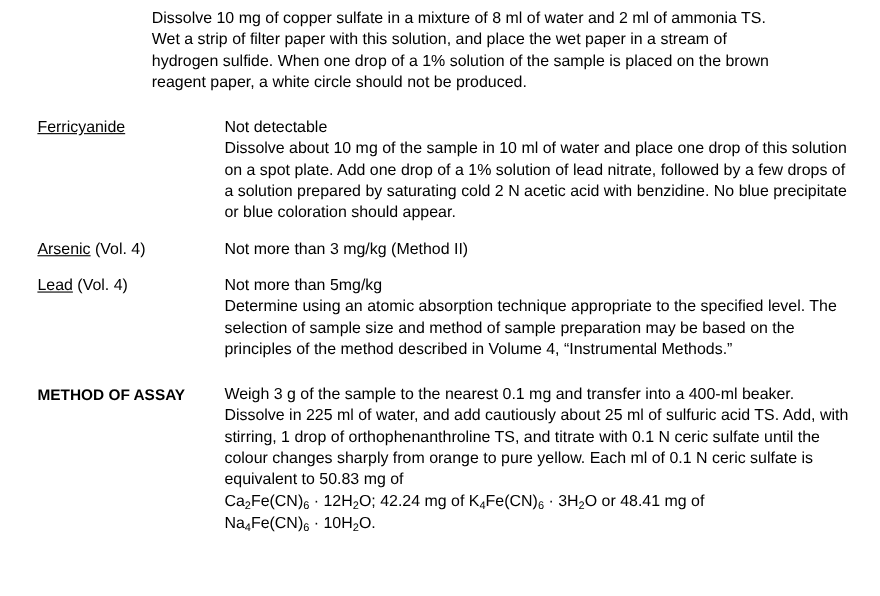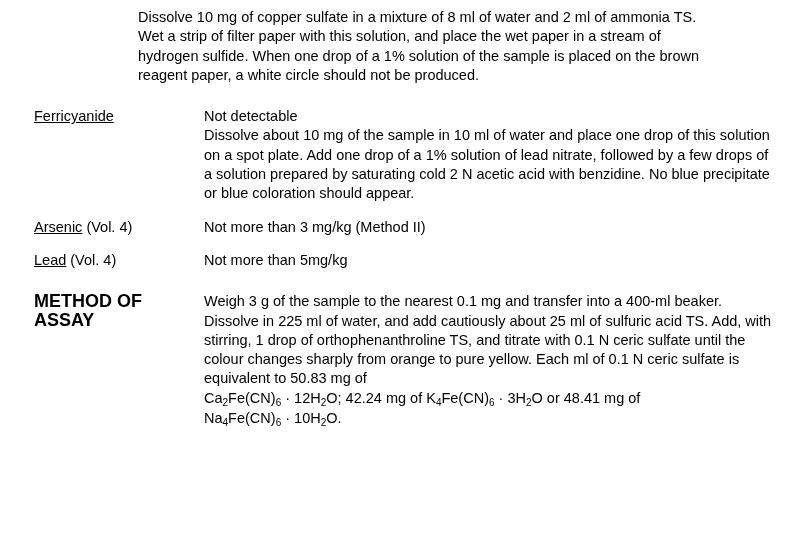--- a/index.html
+++ b/index.html
@@ -38,21 +38,21 @@
     flex: 1 1 auto;
     box-sizing: border-box;
     font-size: 14.5px;
     line-height: 19.3px;
   }
   .label-underline {
     text-decoration: underline;
   }
   .label-bold {
     font-weight: bold;
-    font-size: 18px;
+    font-size: 14px;
     line-height: 19px;
   }
   .para {
     margin: 0;
   }
   .gap-md { height: 14px; }
   .gap-lg { height: 22px; }
   .first-block {
     margin-left: 104px;
     width: calc(100% - 170px);
@@ -100,20 +100,21 @@
   </div>
 
   <div class="gap-md"></div>
 
   <div class="row">
     <div class="label-col">
       <span class="label-underline">Lead</span><span> (Vol. 4)</span>
     </div>
     <div class="body-col">
       <p class="para">Not more than 5mg/kg</p>
+      <p class="para">Determine using an atomic absorption technique appropriate to the specified level. The selection of sample size and method of sample preparation may be based on the principles of the method described in Volume 4, “Instrumental Methods.”</p>
     </div>
   </div>
 
   <div class="gap-lg"></div>
 
   <div class="row">
     <div class="label-col label-bold">
       <span>METHOD OF ASSAY</span>
     </div>
     <div class="body-col">

